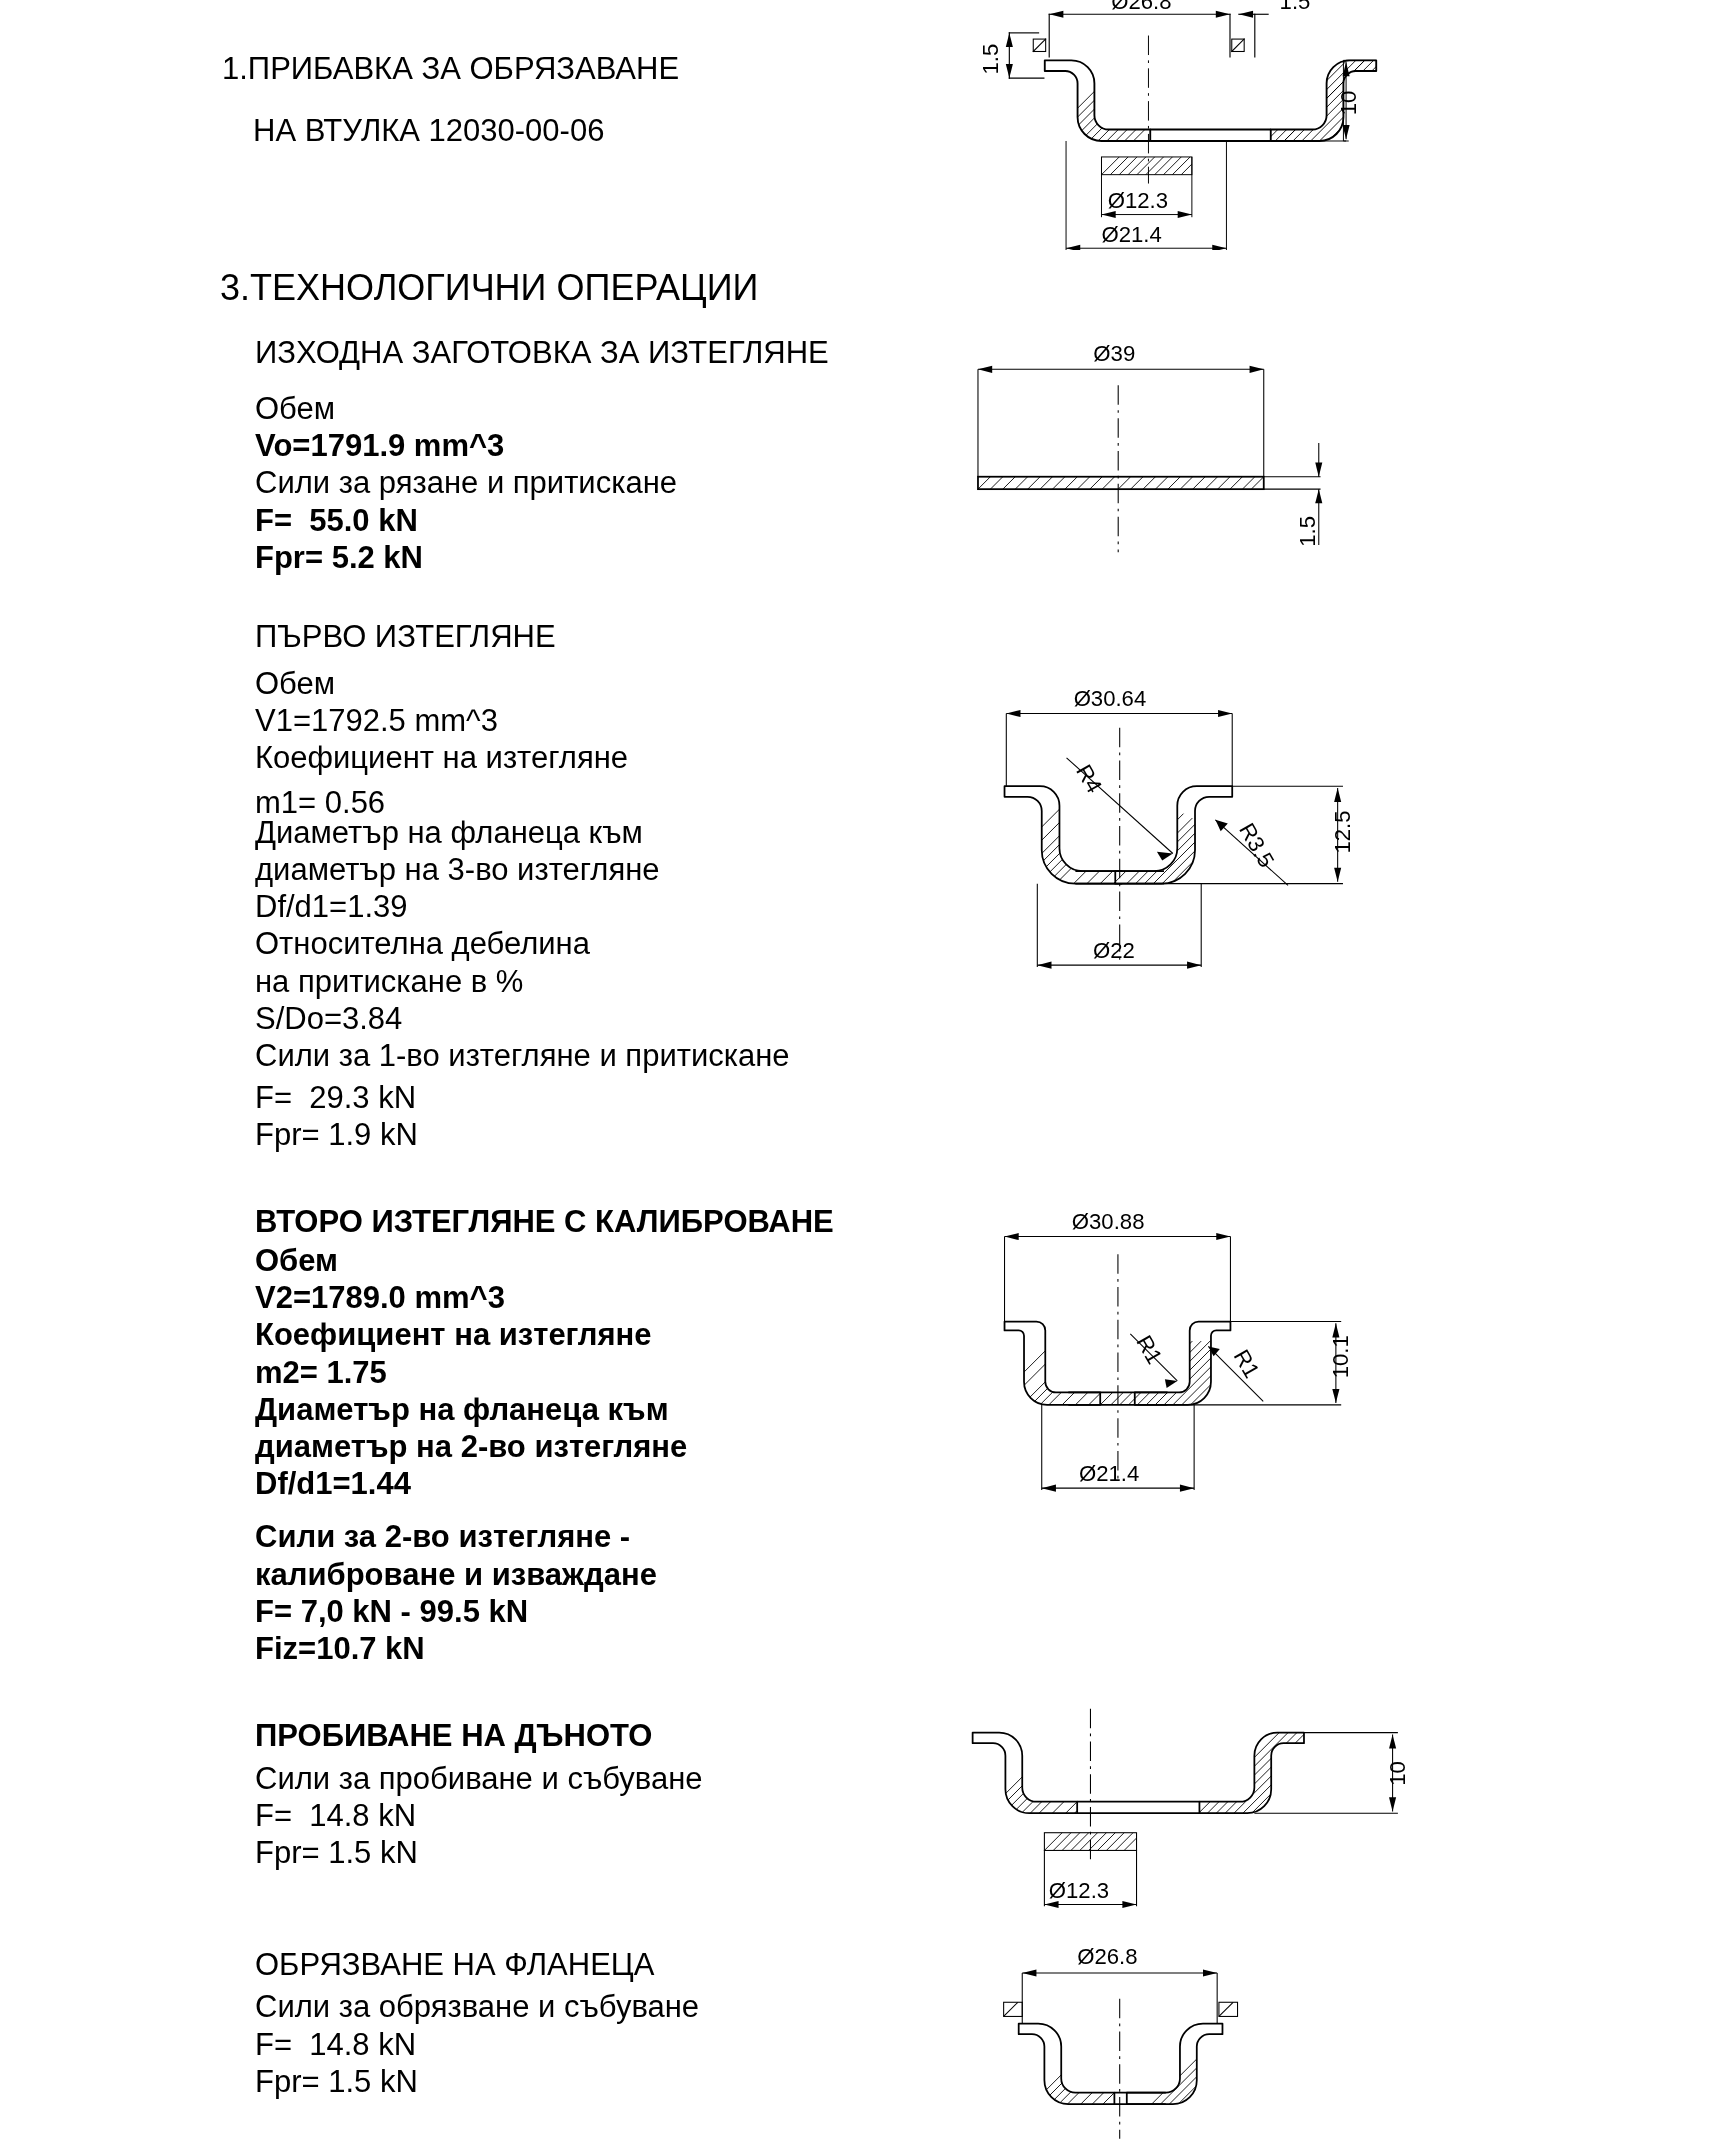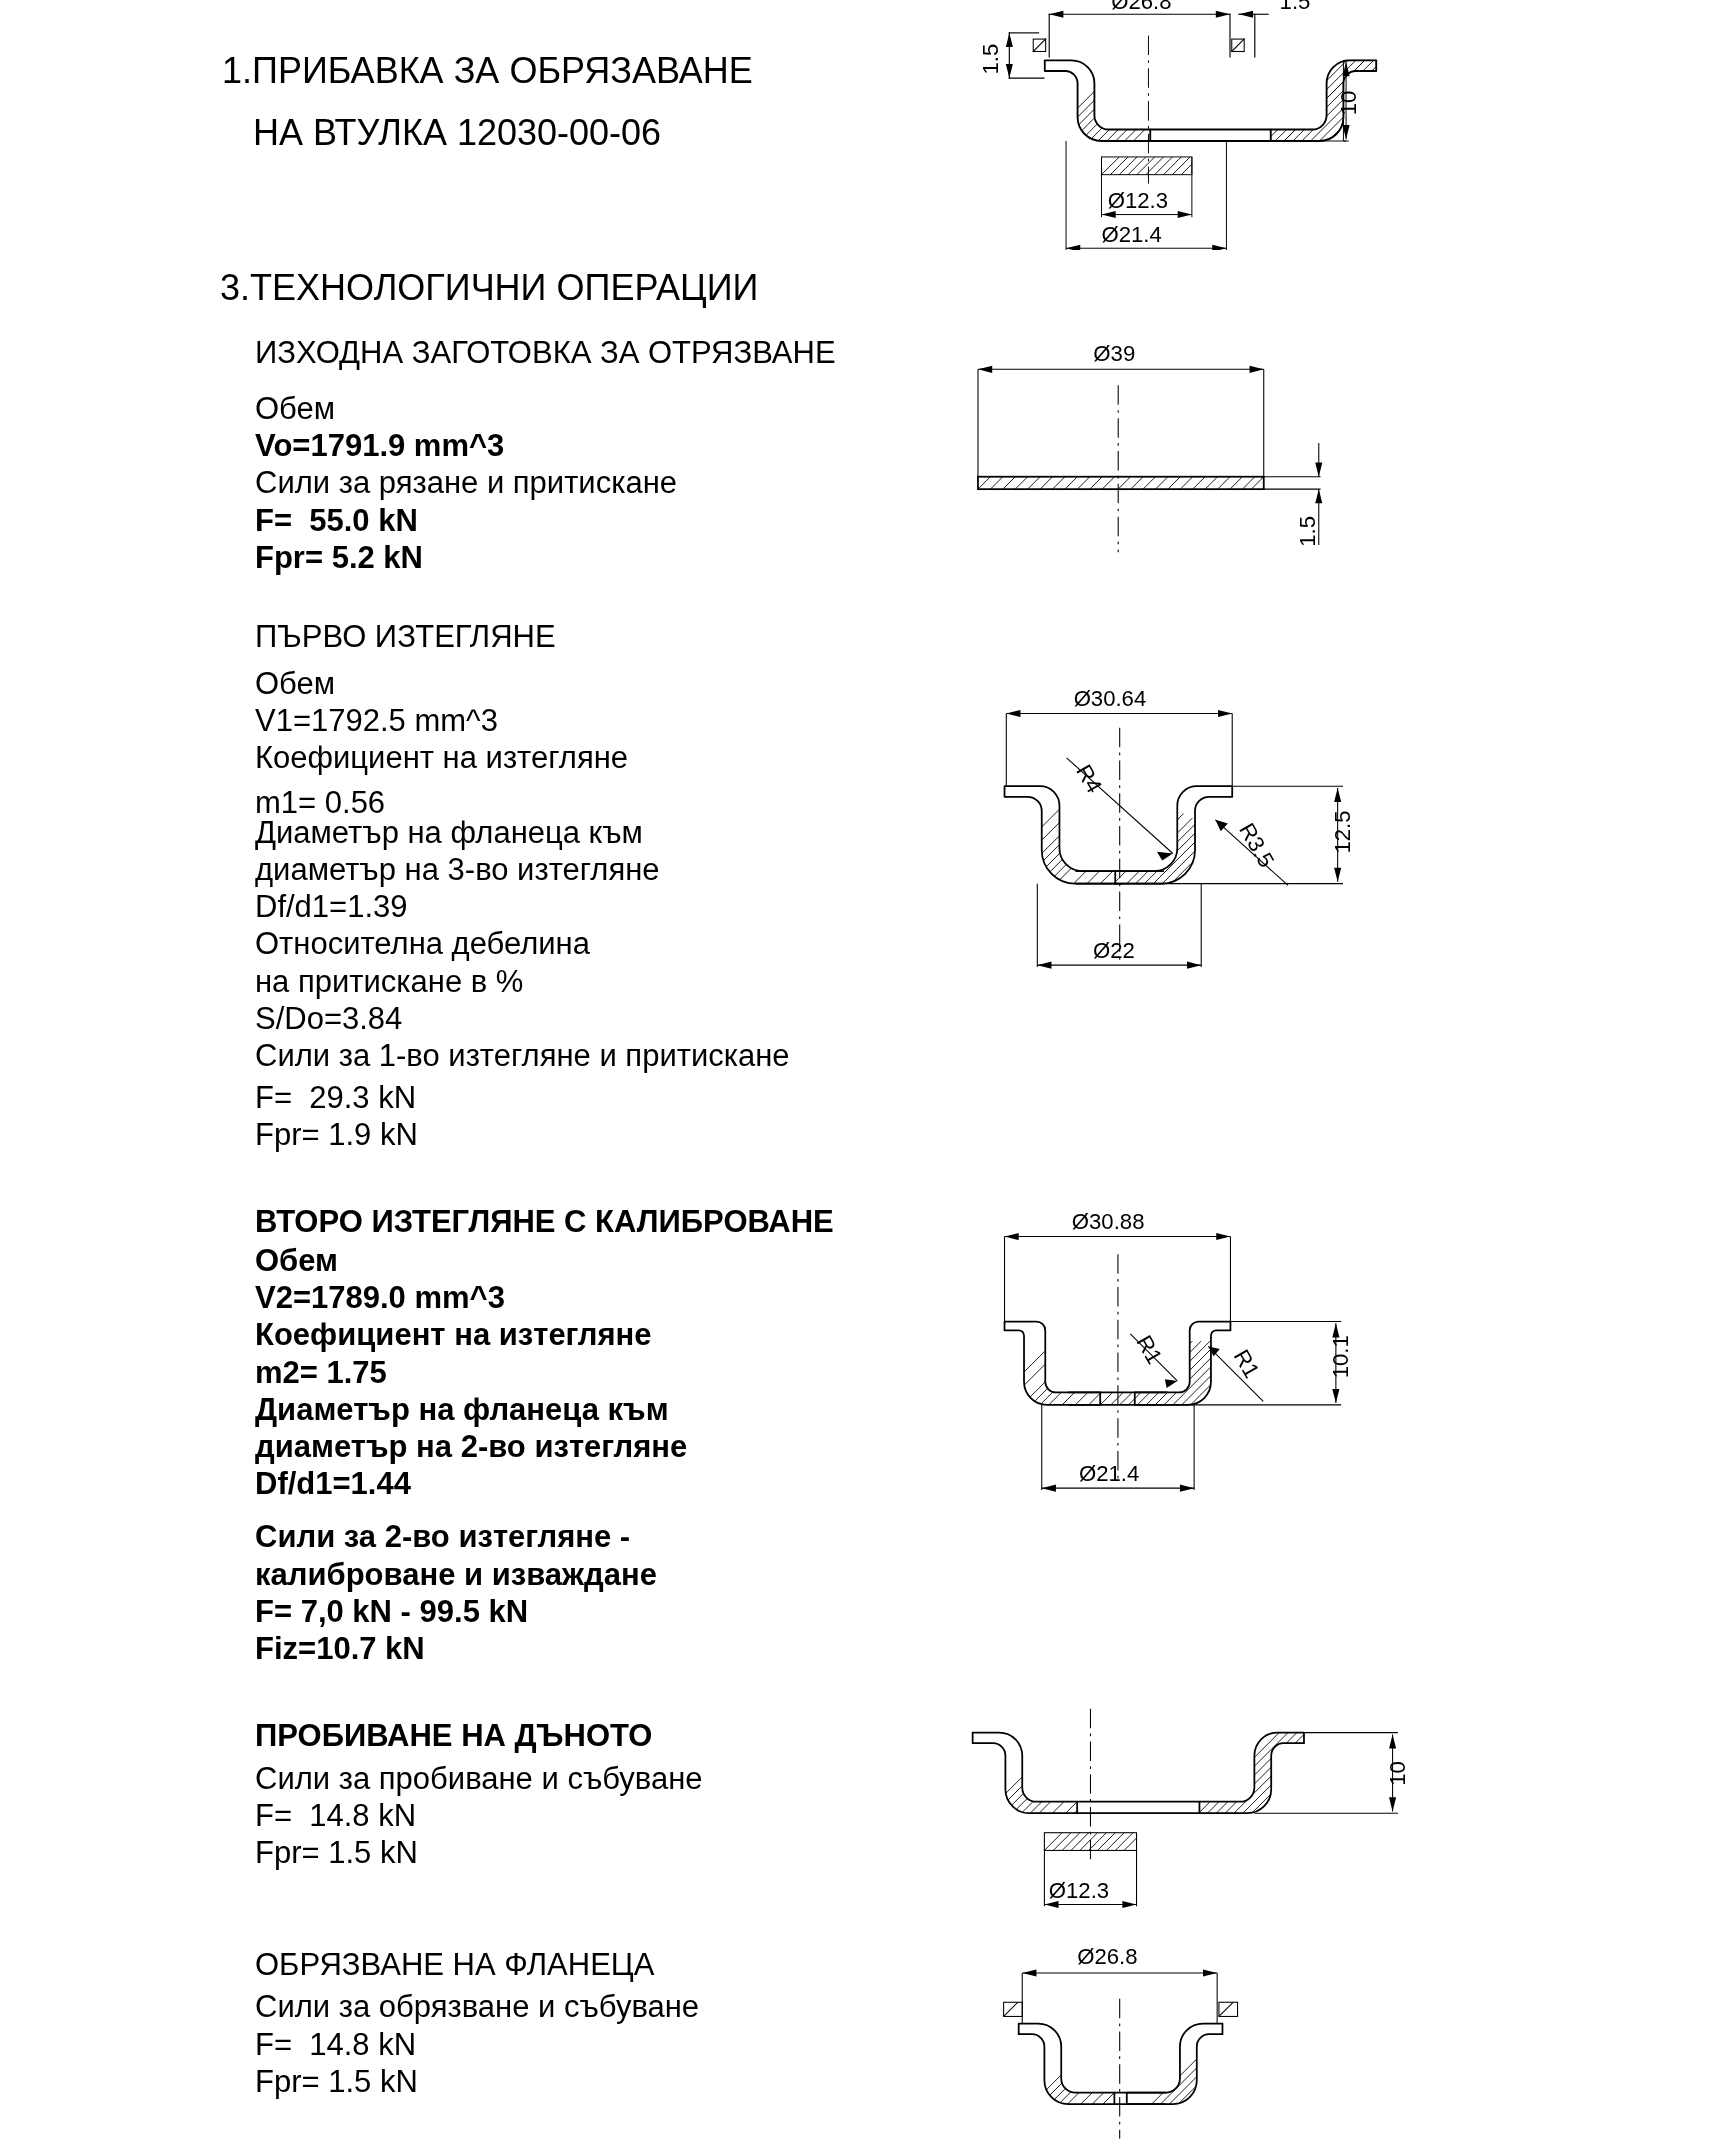--- a/index.html
+++ b/index.html
@@ -4,21 +4,21 @@
 <style>
   html,body{margin:0;padding:0;background:#fff;}
   body{
     width:1711px;height:2146px;position:relative;overflow:hidden;
     font-family:"Liberation Sans","DejaVu Sans",sans-serif;color:#000;
   }
   .page{position:absolute;inset:0;}
 
   
   .txt{position:absolute;white-space:pre;line-height:1.0;}
-  .h1{font-size:36px;font-weight:400;letter-spacing:0px;}
+  .h1{font-size:31px;font-weight:400;letter-spacing:0px;}
   .h2{font-size:36px;font-weight:400;}
   .sec{font-size:31px;font-weight:400;}
   .secb{font-size:31px;font-weight:700;}
   .ln{font-size:31px;font-weight:400;}
   .lnb{font-size:31px;font-weight:700;}
 
   
   .dwg{position:absolute;}
   .dwg svg{display:block;}
 </style>
@@ -160,21 +160,21 @@
         <text x="0" y="0" transform="translate(40,92) rotate(-90)">1.5</text>
         <text x="0" y="0" transform="translate(444,138) rotate(-90)">10</text>
         <text x="164" y="243">Ø12.3</text>
         <text x="157" y="281">Ø21.4</text>
       </g>
     </svg>
   </div>
 
   <div class="txt h2" style="left:220px;top:270px;">3.ТЕХНОЛОГИЧНИ ОПЕРАЦИИ</div>
 
-  <div class="txt sec" style="left:255px;top:337px;">ИЗХОДНА ЗАГОТОВКА ЗА ОТРЯЗВАНЕ</div>
+  <div class="txt sec" style="left:255px;top:337px;">ИЗХОДНА ЗАГОТОВКА ЗА ИЗТЕГЛЯНЕ</div>
   <div class="txt ln" style="left:255px;top:393px;">Обем</div>
   <div class="txt lnb" style="left:255px;top:430px;">Vo=1791.9 mm^3</div>
   <div class="txt ln" style="left:255px;top:467px;">Сили за рязане и притискане</div>
   <div class="txt lnb" style="left:255px;top:505px;">F=  55.0 kN</div>
   <div class="txt lnb" style="left:255px;top:542px;">Fpr= 5.2 kN</div>
 
   <div class="dwg" style="left:962px;top:332px;">
     <svg width="497" height="222" viewBox="0 0 560 250" fill="none" stroke="#000">
       <g stroke-width="1.2">
 

